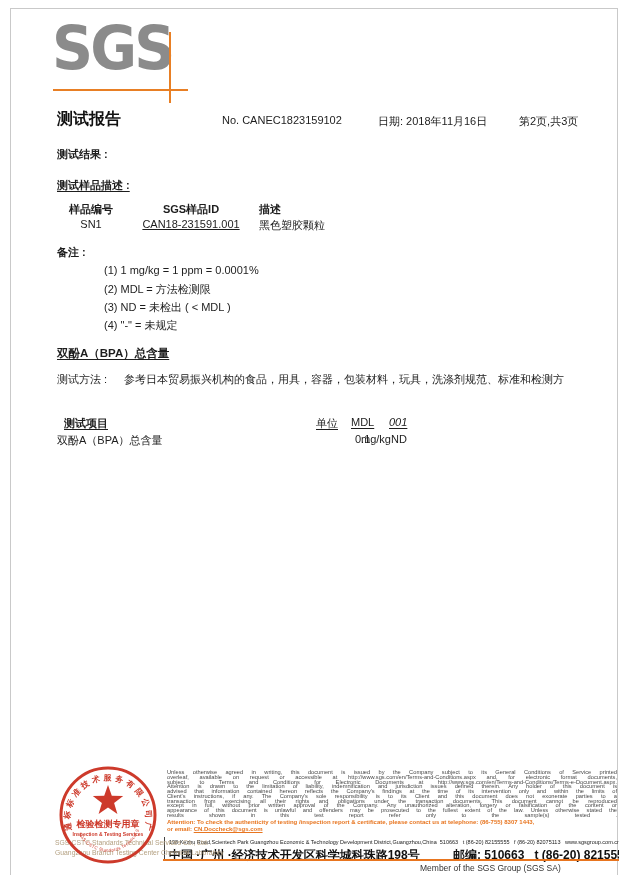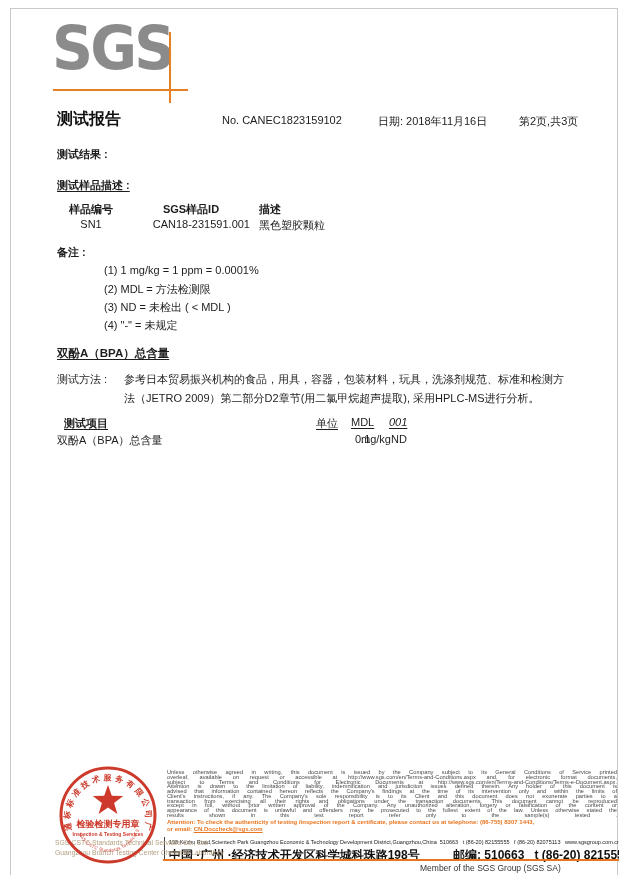--- a/index.html
+++ b/index.html
@@ -33,21 +33,21 @@
   .und { text-decoration:underline; text-underline-offset:2px;text-align:right; }
   .ital { font-style:italic; }
 
   .lbl-results { position:absolute; left:57px; top:147px; }
   .lbl-sampledesc { position:absolute; left:57px; top:178px; }
 
   .st-h1 { position:absolute; left:60px;  top:202px; width:62px;  text-align:center; }
   .st-h2 { position:absolute; left:132px; top:202px; width:118px; text-align:center; }
   .st-h3 { position:absolute; left:259px; top:202px; }
   .st-v1 { position:absolute; left:60px;  top:218px; width:62px;  text-align:center; }
-  .st-v2 { position:absolute; left:132px; top:218px; width:118px; text-align:right; }
+  .st-v2 { position:absolute; left:132px; top:218px; width:118px; text-align:center;text-decoration:underline; }
   .st-v3 { position:absolute; left:259px; top:218px; }
 
   .lbl-remarks { position:absolute; left:57px; top:245px; }
   .remark-0 { position:absolute; left:104px; top:264px; }
   .remark-1 { position:absolute; left:104px; top:282px; }
   .remark-2 { position:absolute; left:104px; top:300px; }
   .remark-3 { position:absolute; left:104px; top:318px; }
 
   .sec-heading { position:absolute; left:57px; top:346px; font-size:11.5px; }
   .lbl-method { position:absolute; left:57px; top:372px; }
@@ -114,21 +114,20 @@
   <div class="lbl-remarks b11 bold">备注 :</div>
   <div class="remark-0 b11">(1) 1 mg/kg = 1 ppm = 0.0001%</div>
   <div class="remark-1 b11">(2) MDL = 方法检测限</div>
   <div class="remark-2 b11">(3) ND = 未检出 ( &lt; MDL )</div>
   <div class="remark-3 b11">(4) "-" = 未规定</div>
 
   <div class="sec-heading bold und">双酚A（BPA）总含量</div>
 
   <div class="lbl-method b11">测试方法 :</div>
   <div class="method-l1 b11">参考日本贸易振兴机构的食品，用具，容器，包装材料，玩具，洗涤剂规范、标准和检测方</div>
-  <div class="method-l2 b11">法（JETRO 2009）第二部分D2章节(用二氯甲烷超声提取), 采用HPLC-MS进行分析。</div>
 
   <div class="rt-h1 b11 bold und">测试项目</div>
   <div class="rt-h2 b11 und">单位</div>
   <div class="rt-h3 b11 und">MDL</div>
   <div class="rt-h4 b11 und ital">001</div>
   <div class="rt-c1 b11">双酚A（BPA）总含量</div>
   <div class="rt-c2 b11">mg/kg</div>
   <div class="rt-c3 b11">0.1</div>
   <div class="rt-c4 b11">ND</div>
 

